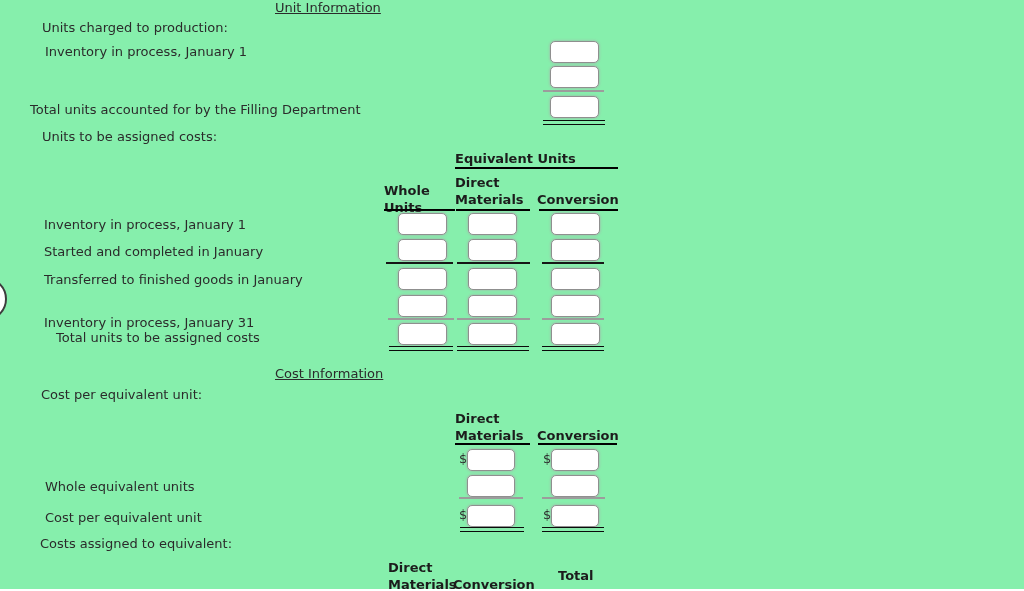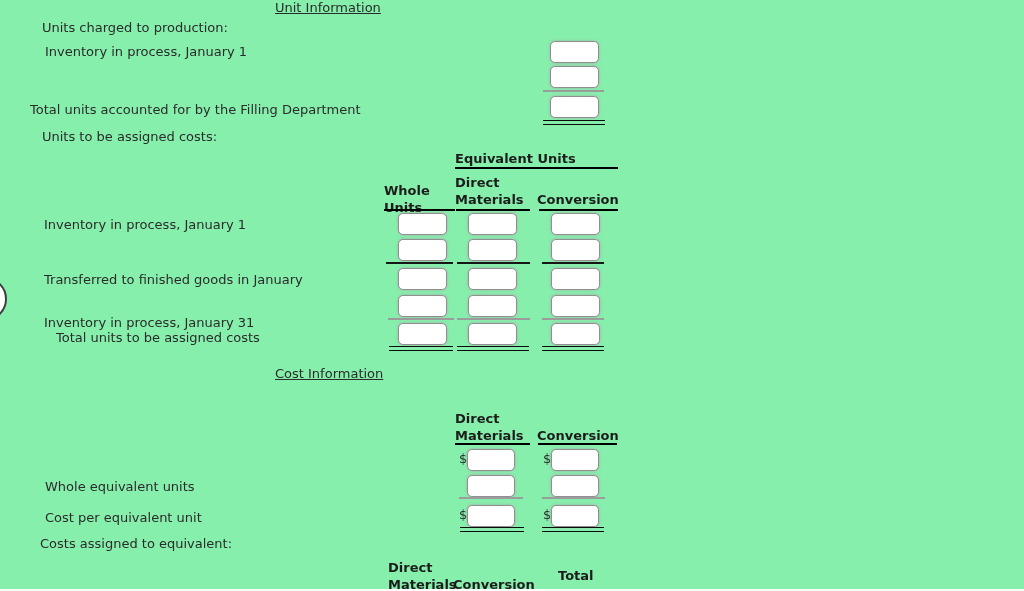--- a/index.html
+++ b/index.html
@@ -55,20 +55,21 @@
   <div class="rule" style="left:455px; top:167px; width:163px;"></div>
 
   <div class="colhead" style="left:384px; top:174px; width:71px;margin-top:8px;">Whole Units</div>
   <div class="colhead" style="left:455px; top:174px; width:76px;">Direct Materials</div>
   <div class="colhead" style="left:537px; top:191px; width:82px;">Conversion</div>
   <div class="rule" style="left:384px; top:209px; width:71px;"></div>
   <div class="rule" style="left:456px; top:209px; width:74px;"></div>
   <div class="rule" style="left:539px; top:209px; width:79px;"></div>
 
   <div class="lbl" style="left:44px; top:217px;">Inventory in process, January 1</div>
+  <div class="lbl" style="left:44px; top:244px;">Started and completed in January</div>
   <div class="lbl" style="left:44px; top:272px;">Transferred to finished goods in January</div>
   <div class="lbl" style="left:44px; top:315px;">Inventory in process, January 31</div>
   <div class="lbl" style="left:56px; top:330px;">Total units to be assigned costs</div>
 
   <input class="box" style="left: 398px; top: 213px;">
   <input class="box" style="left: 468px; top: 213px;">
   <input class="box" style="left: 551px; top: 213px;">
 
   <input class="box" style="left: 398px; top: 239px;">
   <input class="box" style="left: 468px; top: 239px;">
@@ -89,20 +90,21 @@
   <div class="gray" style="left:542px; top:318px; width:62px;"></div>
 
   <input class="box" style="left: 398px; top: 323px;">
   <input class="box" style="left: 468px; top: 323px;">
   <input class="box" style="left: 551px; top: 323px;">
   <div class="dbl" style="left:389px; top:346px; width:64px;"></div>
   <div class="dbl" style="left:457px; top:346px; width:72px;"></div>
   <div class="dbl" style="left:542px; top:346px; width:62px;"></div>
 
   <div class="heading" style="left:275px; top:366px;">Cost Information</div>
+  <div class="lbl" style="left:41px; top:387px;">Cost per equivalent unit:</div>
 
   <div class="colhead" style="left:455px; top:410px; width:76px;">Direct Materials</div>
   <div class="colhead" style="left:537px; top:427px; width:82px;">Conversion</div>
   <div class="rule" style="left:455px; top:443px; width:75px;"></div>
   <div class="rule" style="left:538px; top:443px; width:79px;"></div>
 
   <div class="lbl" style="left:45px; top:479px;">Whole equivalent units</div>
   <div class="lbl" style="left:45px; top:510px;">Cost per equivalent unit</div>
   <div class="lbl" style="left:40px; top:536px;">Costs assigned to equivalent:</div>
 

